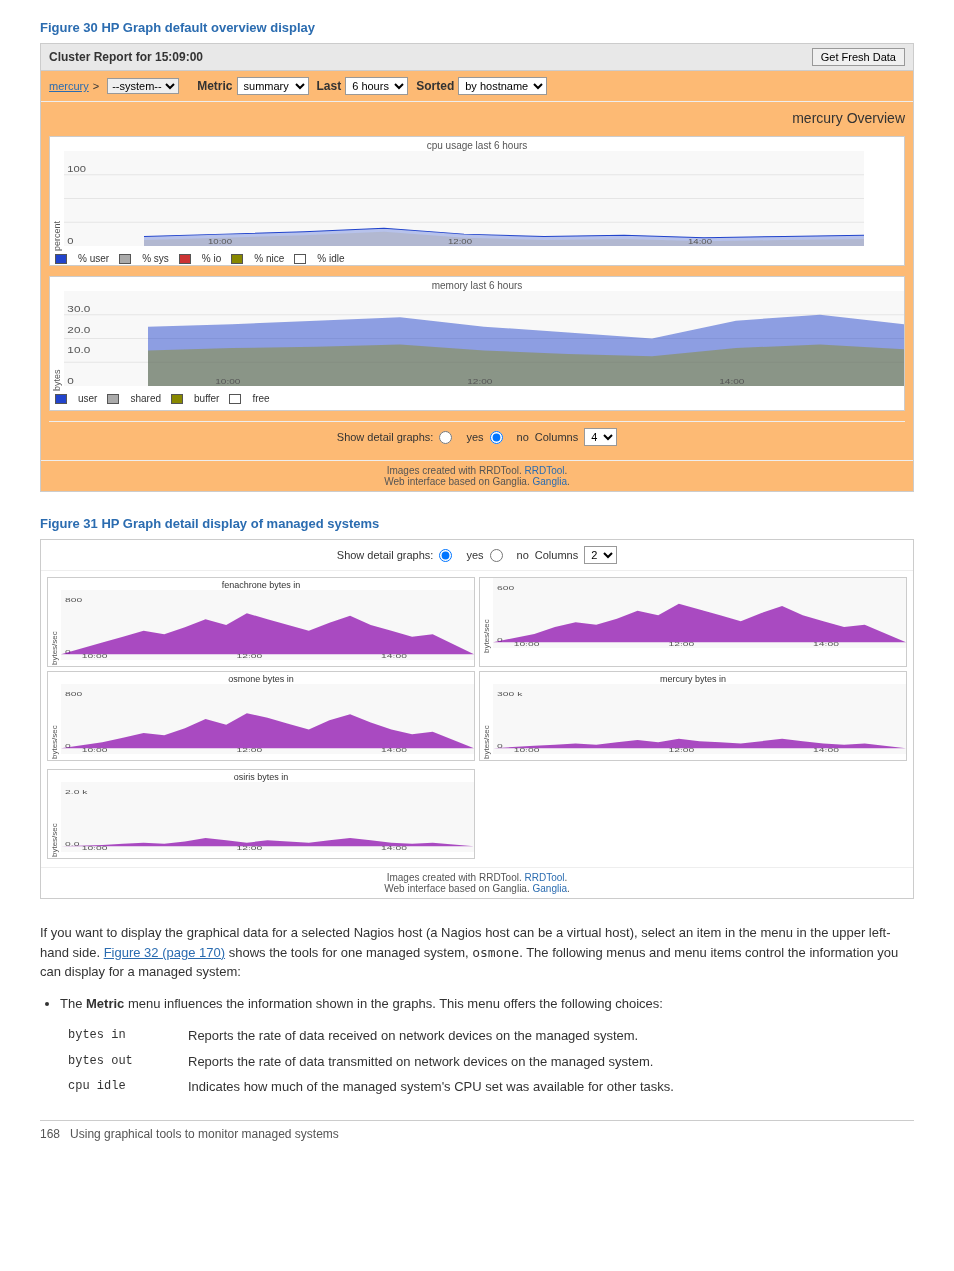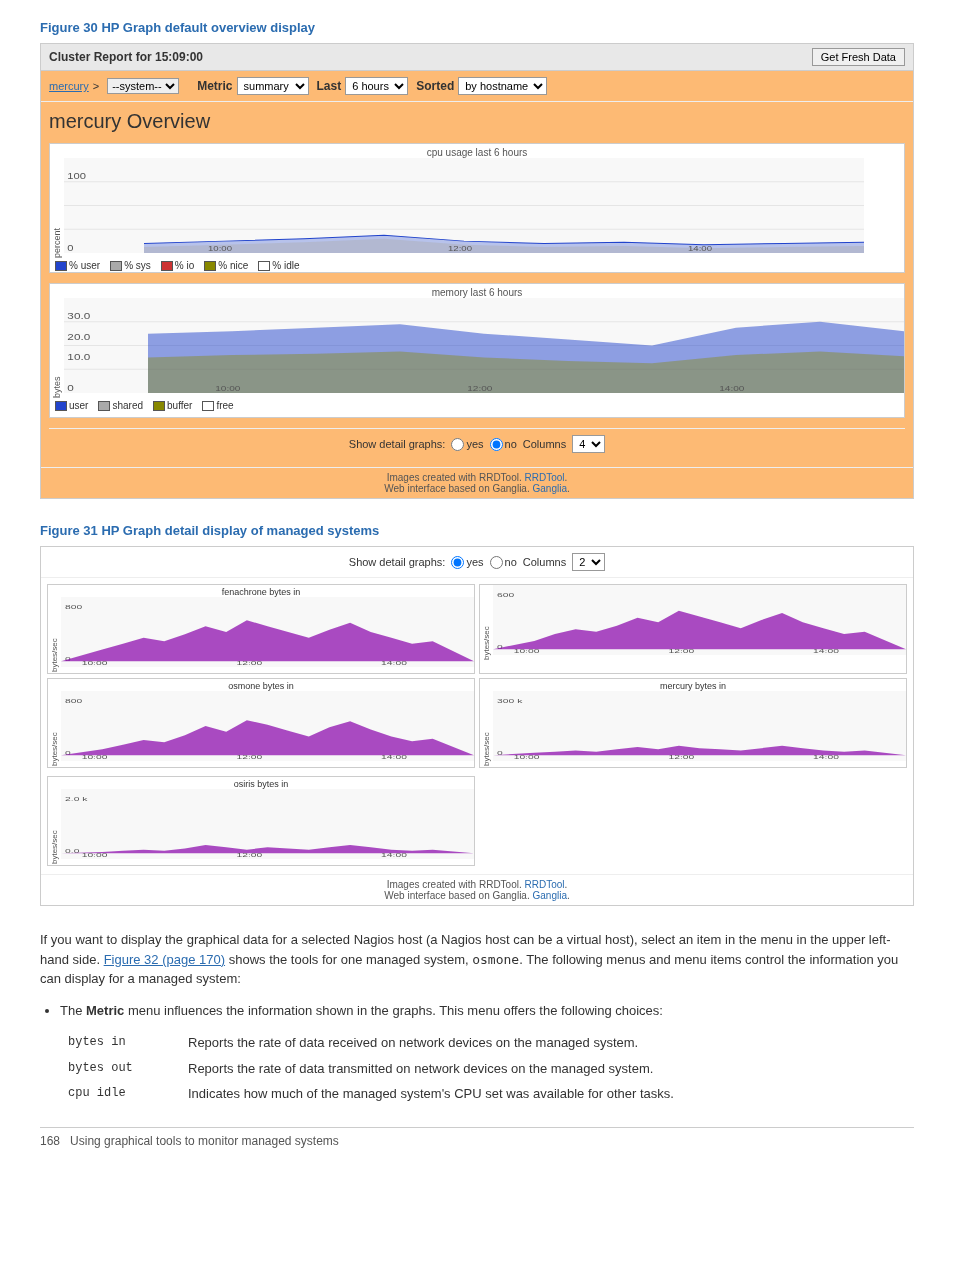--- a/index.html
+++ b/index.html
@@ -65,22 +65,22 @@
     .metric-section {
       display: flex;
       align-items: center;
       gap: 4px;
     }
     .label-bold { font-weight: bold; font-size: 12px; }
     .overview-content {
       padding: 8px;
     }
     .overview-title {
-      text-align: left;
-      font-size: 20px;
+      text-align: right;
+      font-size: 14px;
       font-weight: normal;
       margin-bottom: 10px;
       color: #333;
     }
     .graph-area {
       border: 1px solid #ccc;
       margin-bottom: 10px;
       background: #fff;
       position: relative;
       height: 120px;
@@ -99,38 +99,38 @@
     .legend-row {
       display: flex;
       align-items: center;
       gap: 10px;
       font-size: 10px;
       padding: 2px 5px;
     }
     .legend-item {
       display: flex;
       align-items: center;
-      gap: 2px;
+      gap: 11px;
     }
     .legend-color {
       width: 12px;
       height: 10px;
       display: inline-block;
       border: 1px solid #555;
     }
     .show-detail-row {
       display: flex;
       align-items: center;
       justify-content: center;
       gap: 6px;
       font-size: 11px;
       padding: 6px;
       border-top: 1px solid #eee;
     }
-    .radio-option { display: flex; align-items: center; gap: 2px; }
+    .radio-option { display: flex; align-items: center; gap: 14px; }
     .footer-text {
       text-align: center;
       font-size: 10px;
       color: #555;
       padding: 4px;
       border-top: 1px solid #eee;
     }
     .footer-text a { color: #2b6cb0; }
 
     

